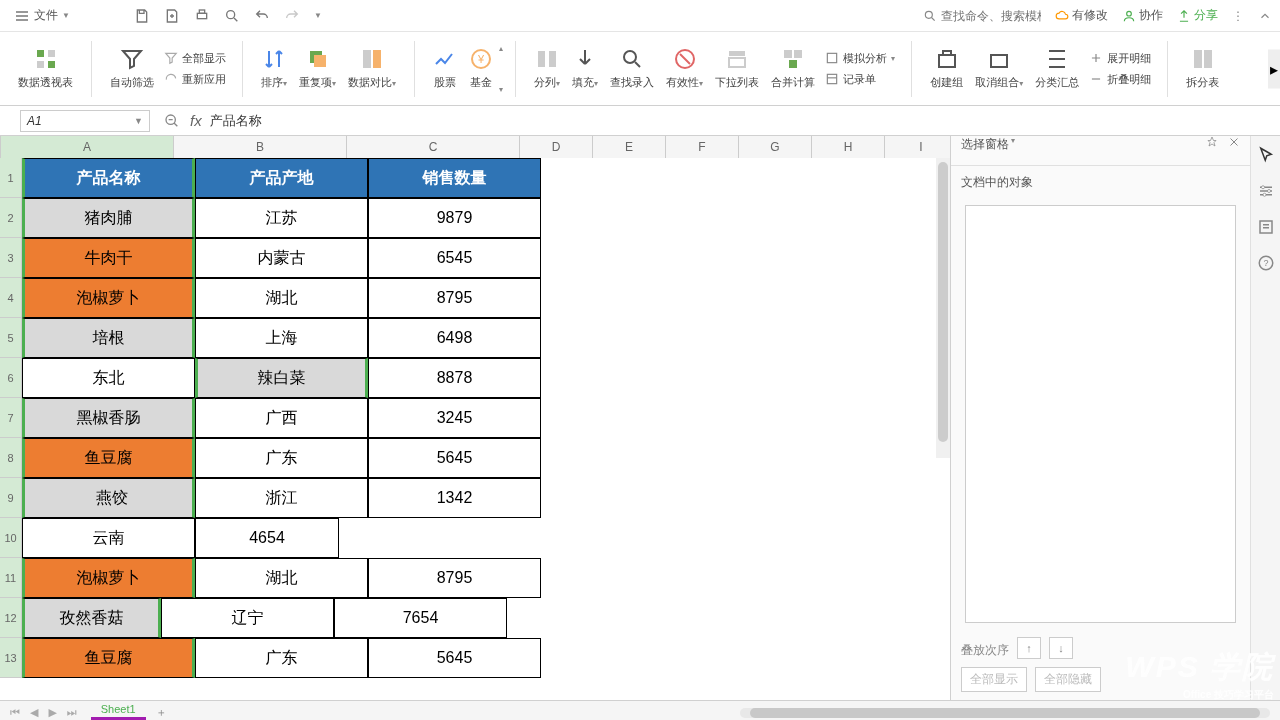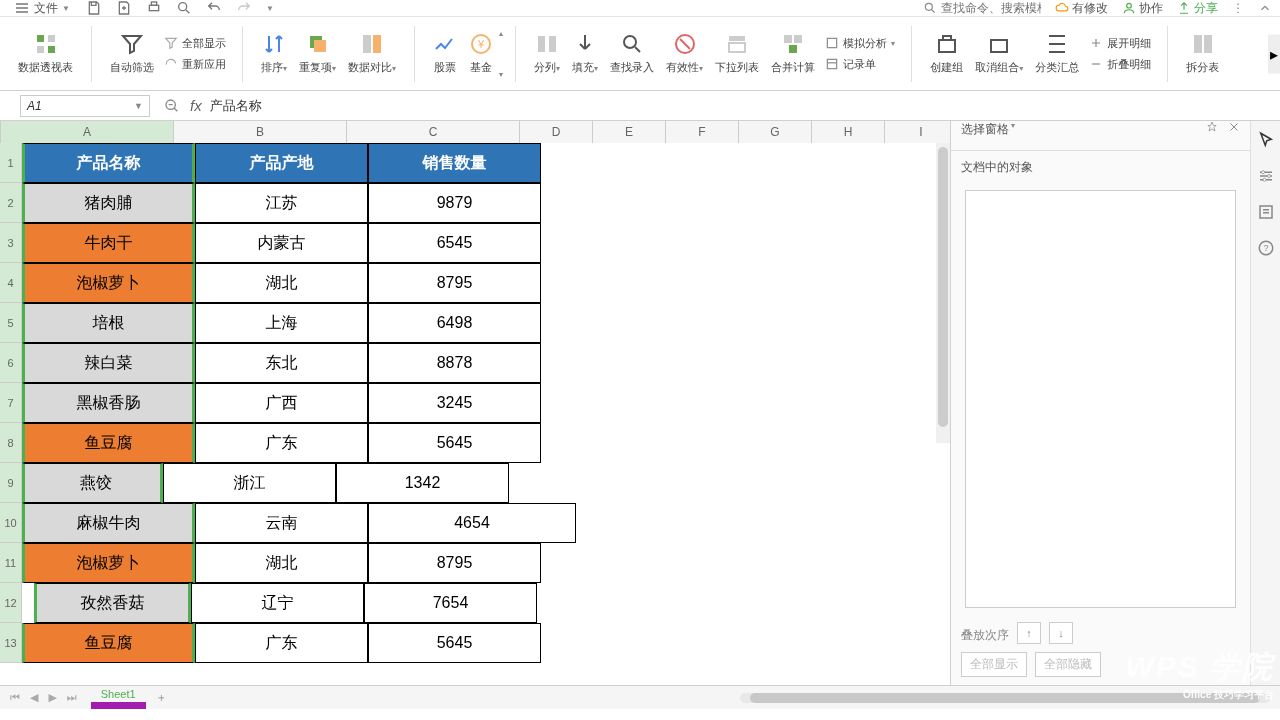--- a/index.html
+++ b/index.html
@@ -1,17 +1,17 @@
 <!DOCTYPE html>
 <html><head>
 <meta charset="utf-8">
 <style>
 *{margin:0;padding:0;box-sizing:border-box;font-family:"Microsoft YaHei",Arial,sans-serif;}
 body{width:1280px;height:720px;overflow:hidden;background:#fff;position:relative;}
-.top-bar{height:17px;background:#fff;display:flex;align-items:center;padding:0 8px;border-bottom:1px solid #e5e5e5;font-size:12px;color:#555;}
+.top-bar{height:32px;background:#fff;display:flex;align-items:center;padding:0 8px;border-bottom:1px solid #e5e5e5;font-size:12px;color:#555;gap:48px;}
 .file-menu{display:flex;align-items:center;gap:4px;padding:0 6px;}
 .qat{display:flex;align-items:center;gap:14px;margin-left:10px;}
 .qat-icon{width:16px;height:16px;color:#777;cursor:pointer;}
 .tabs{display:flex;align-items:center;margin-left:20px;gap:4px;}
 .tab{padding:4px 10px;color:#555;cursor:pointer;border-radius:3px;}
 .tab.active{background:#4caf50;color:#fff;font-weight:bold;}
 .top-right{margin-left:auto;display:flex;align-items:center;gap:14px;}
 .search-top{display:flex;align-items:center;gap:4px;color:#aaa;}
 .search-input{border:none;font-size:12px;width:100px;color:#aaa;background:transparent;}
 .tr-item{display:flex;align-items:center;gap:3px;color:#555;cursor:pointer;}
@@ -394,51 +394,50 @@
             <div class="cell orange" style="width: 173px; border-left: 3px solid rgb(76, 175, 80); border-right: 3px solid rgb(76, 175, 80);">泡椒萝卜</div>
             <div class="cell" style="width: 173px;">湖北</div>
             <div class="cell" style="width: 173px;">8795</div>
           </div>
           <div class="row">
             <div class="cell gray" style="width: 173px; border-left: 3px solid rgb(76, 175, 80); border-right: 3px solid rgb(76, 175, 80);">培根</div>
             <div class="cell" style="width: 173px;">上海</div>
             <div class="cell" style="width: 173px;">6498</div>
           </div>
           <div class="row">
+            <div class="cell" style="width: 173px;">东北</div>
             <div class="cell gray" style="width: 173px; border-left: 3px solid rgb(76, 175, 80); border-right: 3px solid rgb(76, 175, 80);">辣白菜</div>
-            <div class="cell" style="width: 173px;">东北</div>
             <div class="cell" style="width: 173px;">8878</div>
           </div>
           <div class="row">
             <div class="cell gray" style="width: 173px; border-left: 3px solid rgb(76, 175, 80); border-right: 3px solid rgb(76, 175, 80);">黑椒香肠</div>
             <div class="cell" style="width: 173px;">广西</div>
             <div class="cell" style="width: 173px;">3245</div>
           </div>
           <div class="row">
             <div class="cell orange" style="width: 173px; border-left: 3px solid rgb(76, 175, 80); border-right: 3px solid rgb(76, 175, 80);">鱼豆腐</div>
             <div class="cell" style="width: 173px;">广东</div>
             <div class="cell" style="width: 173px;">5645</div>
           </div>
           <div class="row">
-            <div class="cell gray" style="width: 141px; border-left: 3px solid rgb(76, 175, 80); border-right: 3px solid rgb(76, 175, 80); padding-left: 7px;">燕饺</div>
+            <div class="cell gray" style="width: 173px; border-left: 3px solid rgb(76, 175, 80); border-right: 3px solid rgb(76, 175, 80); padding-left: 7px;">燕饺</div>
             <div class="cell" style="width: 173px;">浙江</div>
             <div class="cell" style="width: 173px;">1342</div>
           </div>
           <div class="row">
-            <div class="cell gray" style="width: 173px; border-left: 3px solid rgb(76, 175, 80); border-right: 3px solid rgb(76, 175, 80);">麻椒牛肉</div>
             <div class="cell" style="width: 173px;">云南</div>
-            <div class="cell" style="width: 208px;">4654</div>
+            <div class="cell" style="width: 144px;">4654</div>
           </div>
           <div class="row">
             <div class="cell orange" style="width: 173px; border-left: 3px solid rgb(76, 175, 80); border-right: 3px solid rgb(76, 175, 80);">泡椒萝卜</div>
             <div class="cell" style="width: 173px;">湖北</div>
             <div class="cell" style="width: 173px;">8795</div>
           </div>
           <div class="row">
-            <div class="cell gray" style="width: 157px; border-left: 3px solid rgb(76, 175, 80); border-right: 3px solid rgb(76, 175, 80); margin-left: 12px;">孜然香菇</div>
+            <div class="cell gray" style="width: 139px; border-left: 3px solid rgb(76, 175, 80); border-right: 3px solid rgb(76, 175, 80);">孜然香菇</div>
             <div class="cell" style="width: 173px;">辽宁</div>
             <div class="cell" style="width: 173px;">7654</div>
           </div>
           <div class="row">
             <div class="cell orange" style="width: 173px; border-left: 3px solid rgb(76, 175, 80); border-right: 3px solid rgb(76, 175, 80);">鱼豆腐</div>
             <div class="cell" style="width: 173px;">广东</div>
             <div class="cell" style="width: 173px;">5645</div>
           </div>
         </div>
     </div>

